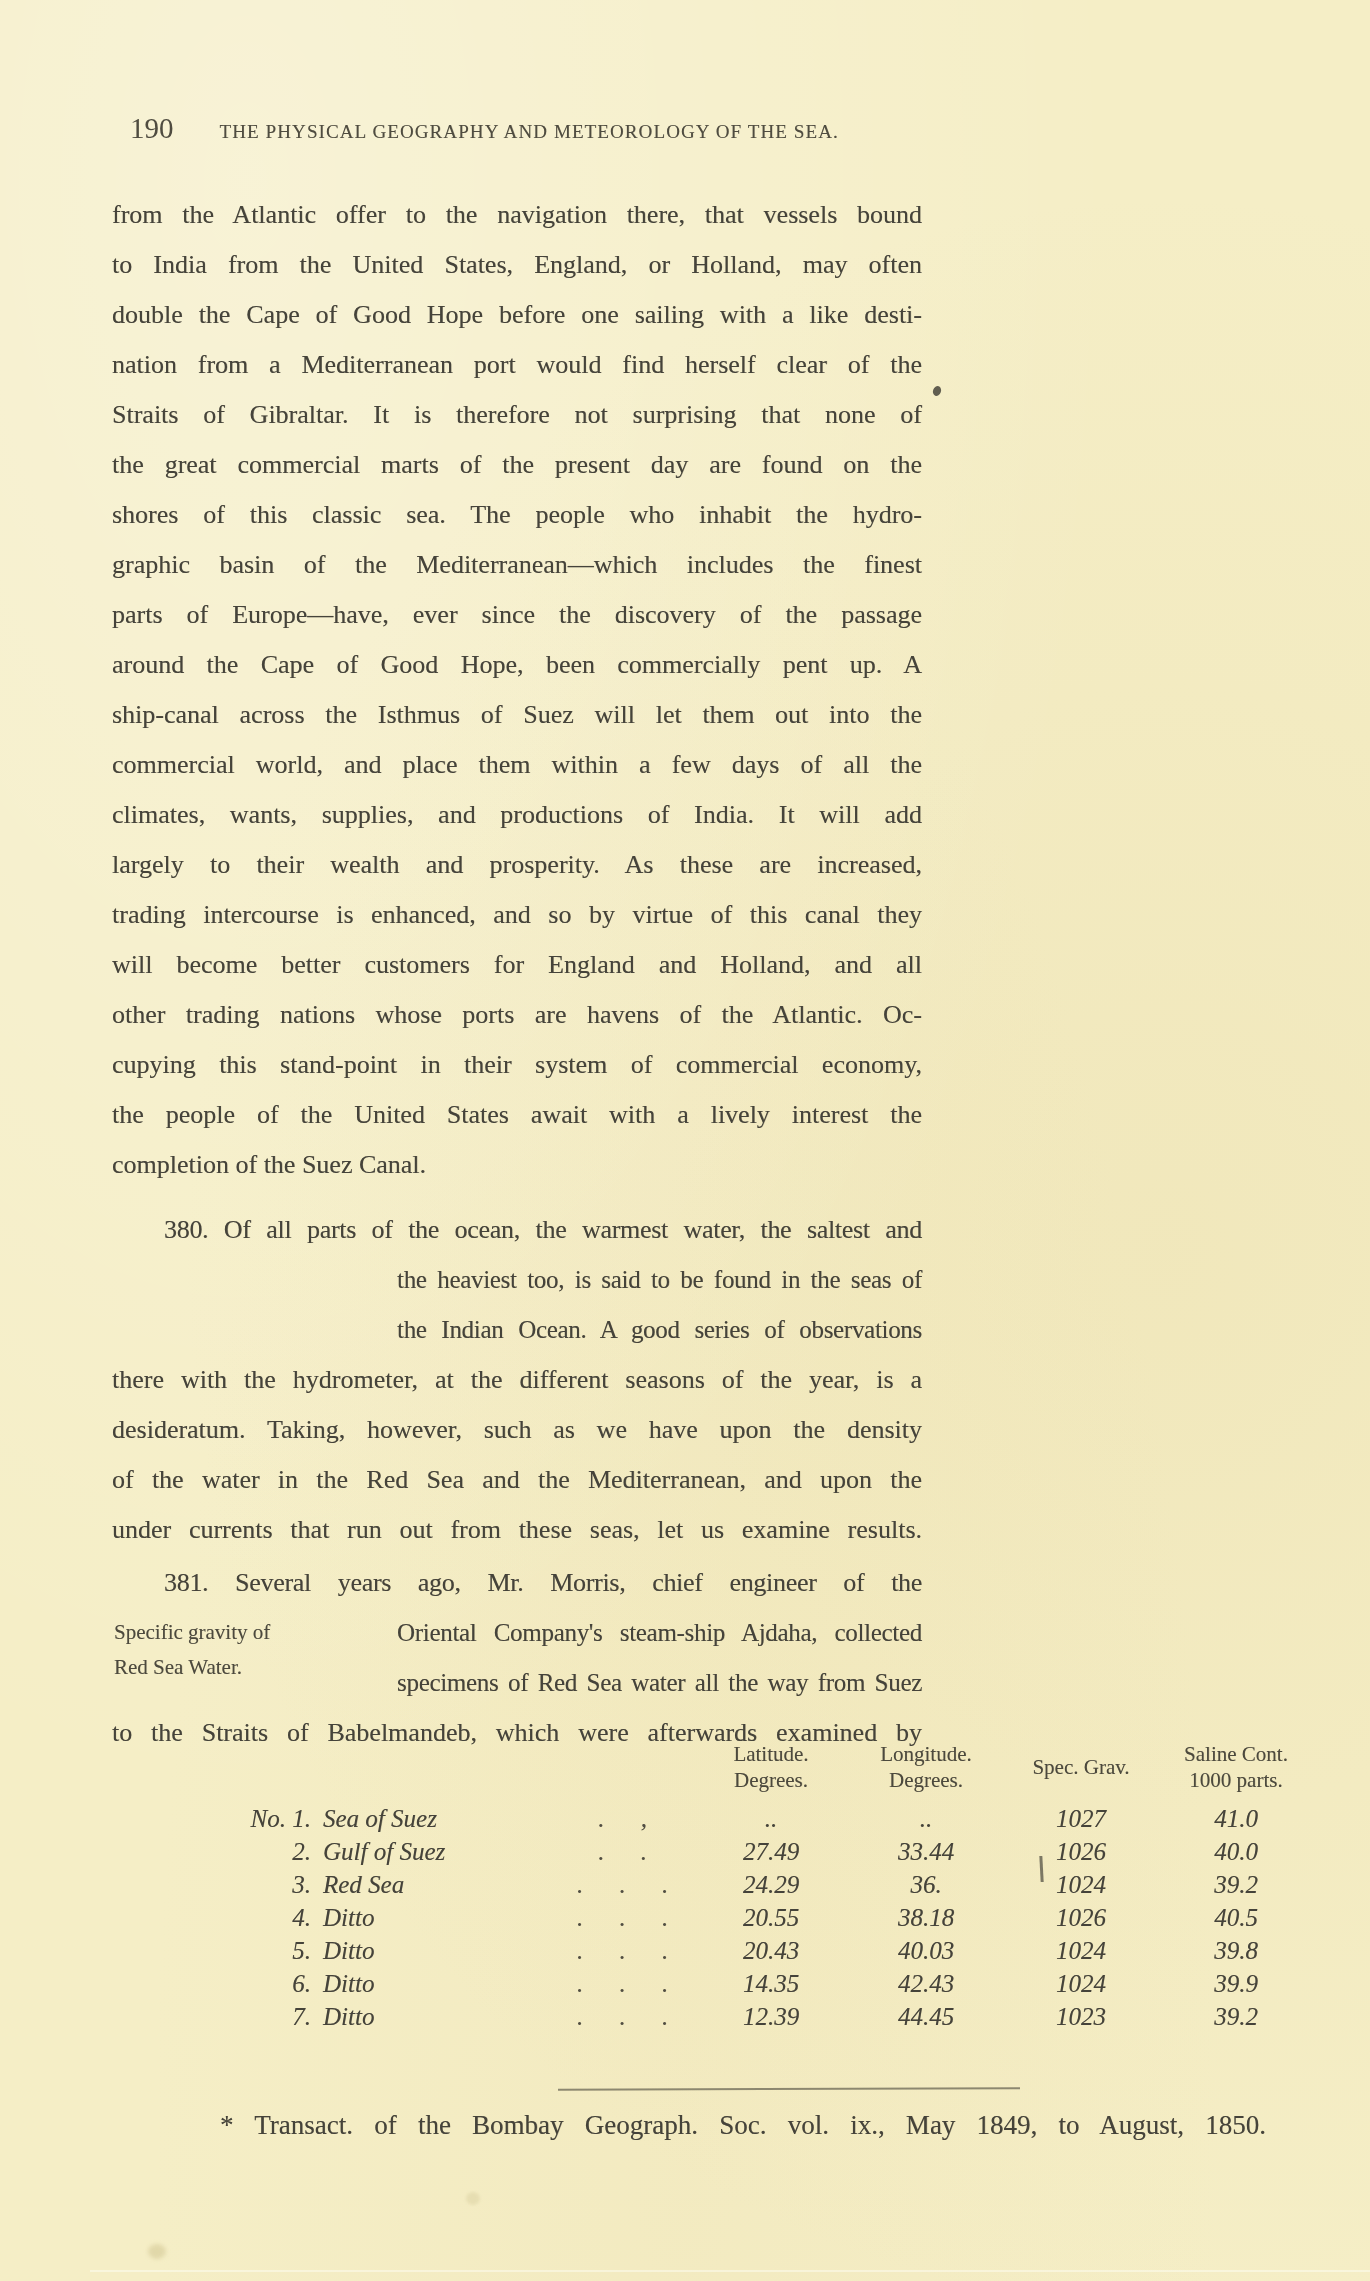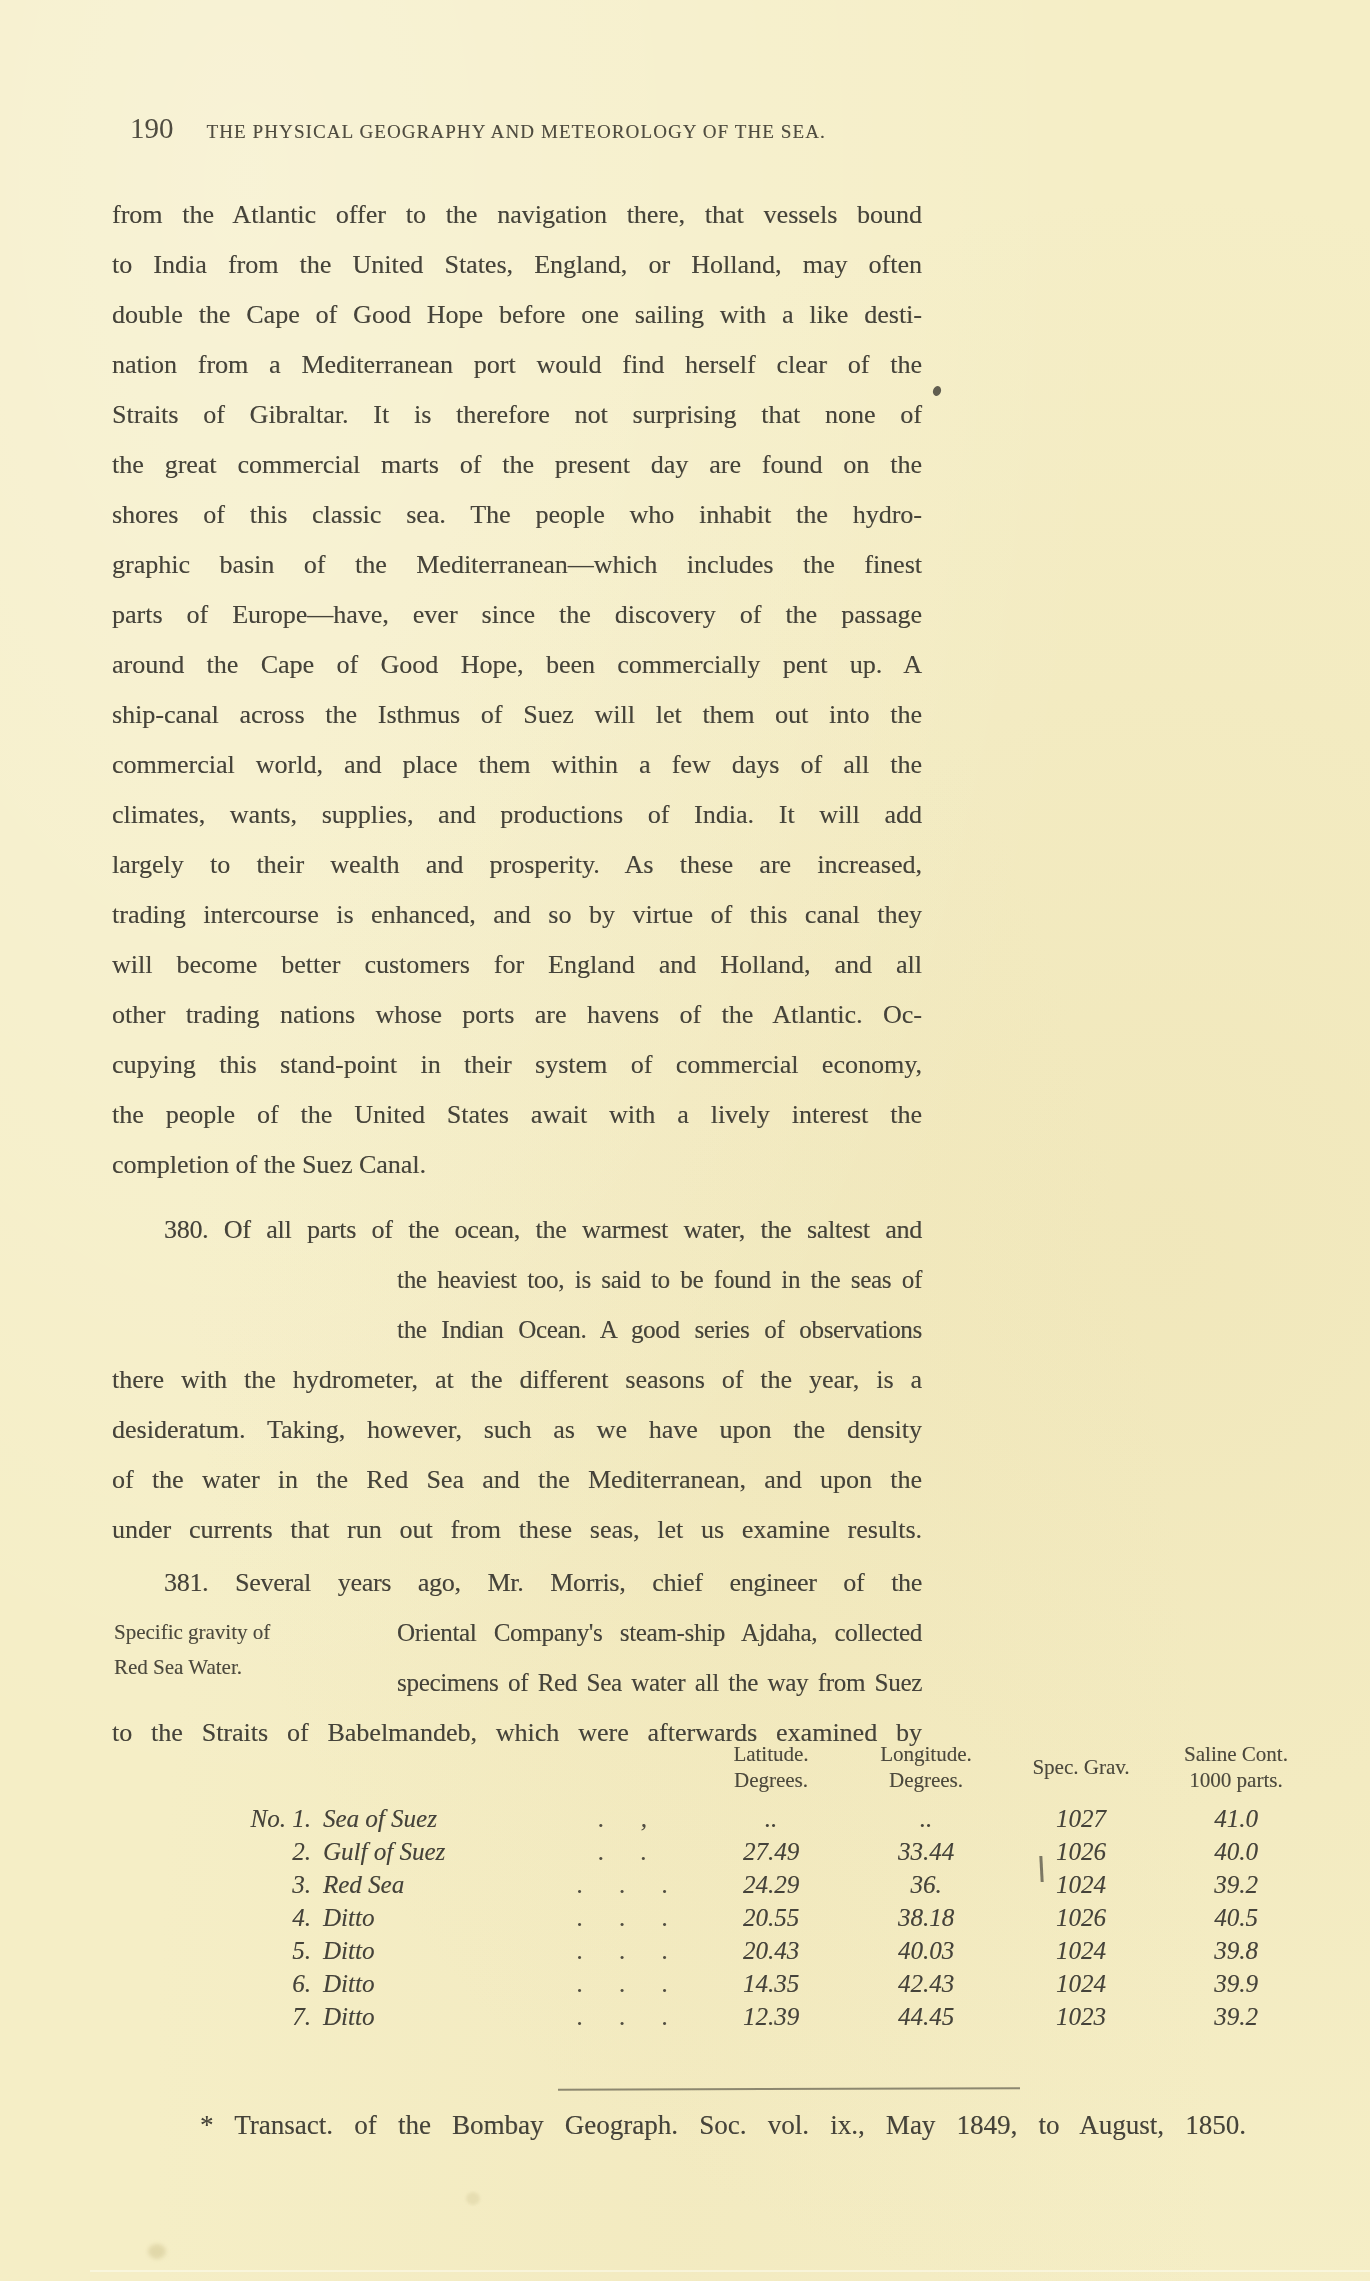--- a/index.html
+++ b/index.html
@@ -6,21 +6,21 @@
   .page{
     position:relative;width:1370px;height:2281px;overflow:hidden;
     background:
       radial-gradient(ellipse at 18% 8%, rgba(255,255,255,0.28), transparent 55%),
       radial-gradient(ellipse at 85% 55%, rgba(221,202,140,0.18), transparent 60%),
       radial-gradient(ellipse at 50% 95%, rgba(236,224,176,0.25), transparent 55%),
       #f5eec6;
     font-family:"Liberation Serif","DejaVu Serif",serif;
     color:#45433a;
   }
-  .running-head{position:absolute;top:112px;left:130px;width:880px;display:flex;align-items:baseline;gap:33px;color:#4f4c40;}
+  .running-head{position:absolute;top:112px;left:130px;width:880px;display:flex;align-items:baseline;gap:46px;color:#4f4c40;}
   .pageno{font-size:29px;}
   .head-title{font-size:19px;letter-spacing:1.1px;white-space:nowrap;text-shadow:0.3px 0.3px 0.5px rgba(70,66,52,.35);}
 
   .para{position:absolute;left:112px;width:810px;}
   .p1{top:190px;}
   .s380{top:1205px;}
   .s381{top:1558px;}
   .rep{display:contents;}
   .line{
     font-size:26px;line-height:50px;height:50px;text-align:justify;
@@ -39,21 +39,21 @@
   .th{display:flex;flex-direction:column;justify-content:center;align-items:center;height:62px;font-size:21px;line-height:26px;text-align:center;color:#4c493d;text-shadow:0.3px 0.3px 0.5px rgba(70,66,52,.3);}
   .thead .th:first-child{grid-column:4;}
   .tbody{margin-top:4px;}
   .tr{display:grid;grid-template-columns:95px 228px 145px 150px 160px 150px 160px;height:33px;font-size:25px;line-height:33px;text-shadow:0.3px 0.4px 0.6px rgba(60,56,44,.38);}
   .td{display:block;font-style:italic;}
   .td.no{text-align:right;padding-right:12px;}
   .td.leader{text-align:center;word-spacing:26px;letter-spacing:2px;color:#514e42;}
   .td.num{text-align:center;}
 
   .table-rule{position:absolute;left:558px;top:2088px;width:462px;height:2px;background:rgba(72,68,56,.6);transform:rotate(-0.2deg);}
-  .footnote{position:absolute;left:200px;top:2104px;width:1046px;font-size:27px;line-height:42px;text-align:justify;text-align-last:justify;text-shadow:0.3px 0.4px 0.6px rgba(60,56,44,.38);}
+  .footnote{position:absolute;left:220px;top:2104px;width:1046px;font-size:27px;line-height:42px;text-align:justify;text-align-last:justify;text-shadow:0.3px 0.4px 0.6px rgba(60,56,44,.38);}
 
   .ink-dot{position:absolute;left:933px;top:386px;width:8px;height:10px;border-radius:50%;background:#3c3a32;opacity:.8;transform:rotate(20deg);}
   .ink-bar{position:absolute;left:1040px;top:1856px;width:3px;height:26px;background:#3c3a32;opacity:.65;transform:rotate(-3deg);}
   .smudge{position:absolute;left:148px;top:2244px;width:18px;height:15px;border-radius:50%;background:#d9cf9e;opacity:.7;filter:blur(2px);}
   .spot{position:absolute;left:466px;top:2192px;width:14px;height:13px;border-radius:50%;background:#e4dbae;opacity:.8;filter:blur(1.5px);}
   .edge-line{position:absolute;left:90px;right:0;top:2270px;height:2px;background:rgba(255,255,248,.45);}
 </style>
 </head>
 <body>
 

